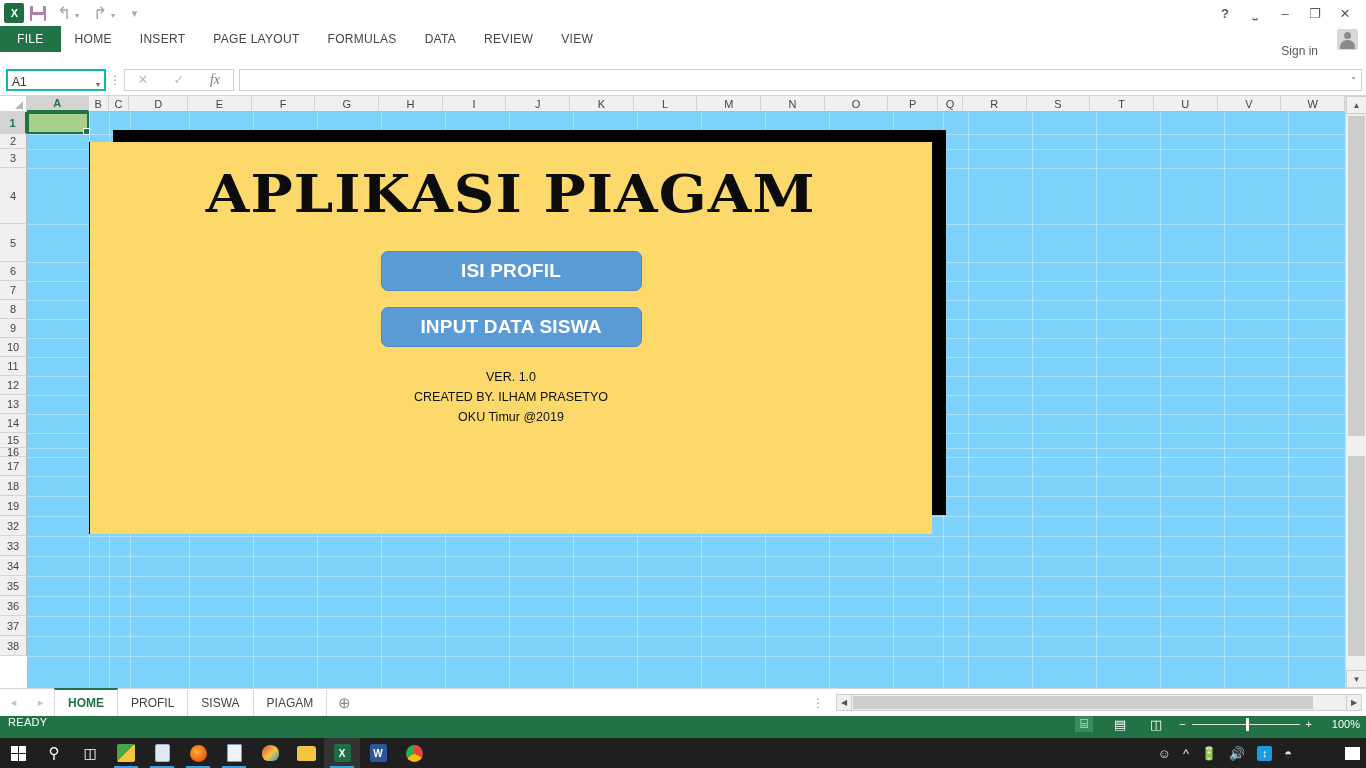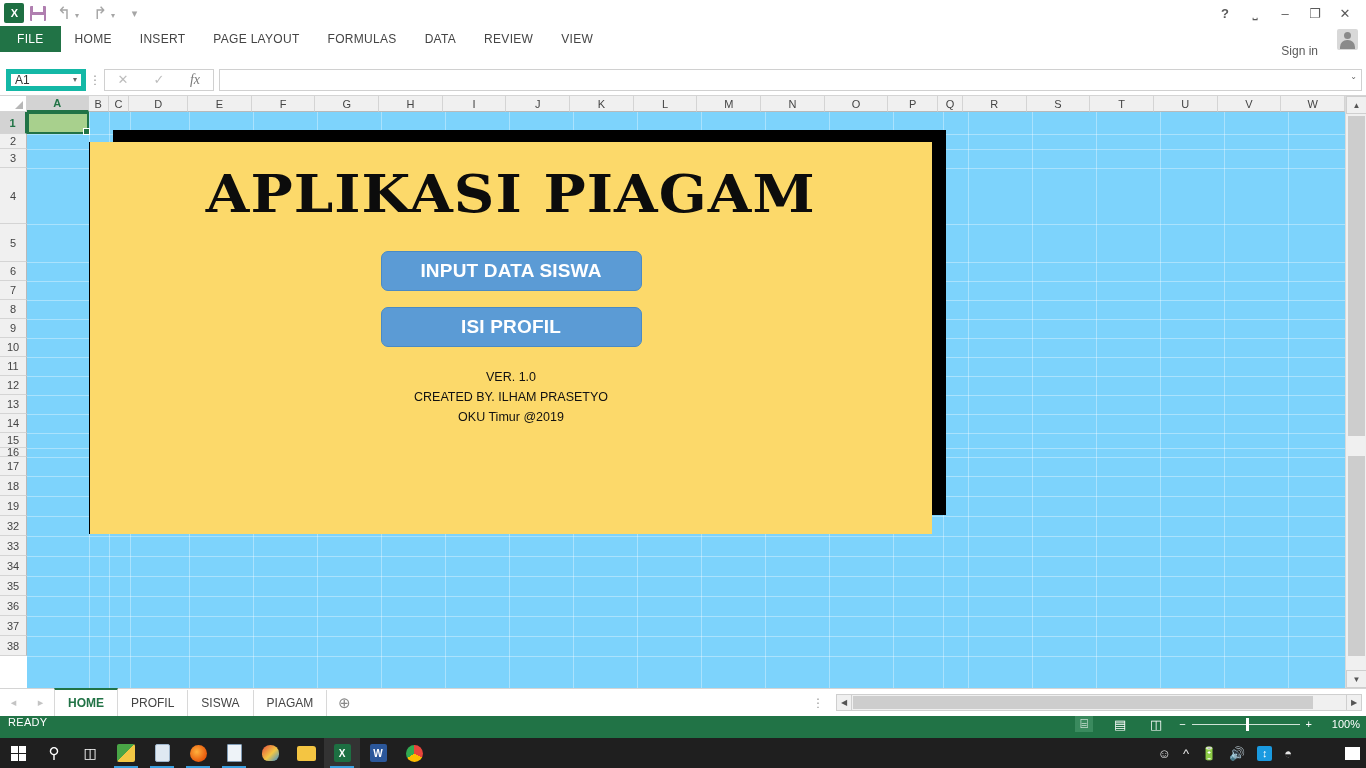--- a/index.html
+++ b/index.html
@@ -56,22 +56,22 @@
   .avatar:after { content:''; position:absolute; left:3px; top:11px; width:15px; height:9px;
                   border-radius:7px 7px 0 0; background:#8a8a8a; }
 
   
   .formulabar {
     position: absolute; top: 64px; left: 0; width: 1366px; height: 32px;
     background: #fff; display: flex; align-items: center;
     border-bottom: 1px solid #d4d4d4;
   }
   .namebox {
-    margin-left: 6px; width: 80px; height: 22px; border: 5px solid #14b8a6;
-    display: flex; align-items: center; padding: 0 4px; font-size: 12px; color: #333;
+    margin-left: 6px; width: 100px; height: 22px; border: 2px solid #14b8a6;
+    display: flex; align-items: flex-end; padding: 0 4px; font-size: 12px; color: #333;
     justify-content: space-between; background:#fff;
   }
   .namebox .cv { font-size: 8px; color: #666; }
   .fb-dots { width: 18px; text-align: center; color: #999; font-size: 12px; letter-spacing:0; }
   .fb-icons { display: flex; align-items: center; height: 22px; border: 1px solid #d0d0d0; }
   .fb-icons span { width: 36px; text-align: center; color: #bdbdbd; font-size: 13px; }
   .fb-icons .fx { color: #7a7a7a; font-style: italic; font-family: "Liberation Serif", serif; font-size:14px;}
   .fb-input {
     flex: 1; height: 22px; margin-left: 5px; margin-right: 4px;
     border: 1px solid #d0d0d0; background: #fff; position: relative;
@@ -361,22 +361,22 @@
         <div class="gridline-h" style="top: 504px;"></div>
         <div class="gridline-h" style="top: 524px;"></div>
         <div class="gridline-h" style="top: 544px;"></div>
       </div>
     <div class="cell-a1"></div>
 
     <div class="cardshadow"></div>
     <div class="card">
       <div class="card-title">APLIKASI PIAGAM</div>
       <div class="btns">
+        <div class="btn">ISI PROFIL</div>
         <div class="btn">INPUT DATA SISWA</div>
-        <div class="btn">ISI PROFIL</div>
       </div>
       <div class="foot">
         <div>VER. 1.0</div>
         <div>CREATED BY. ILHAM PRASETYO</div>
         <div>OKU Timur @2019</div>
       </div>
     </div>
   </div>
 </div>
 

